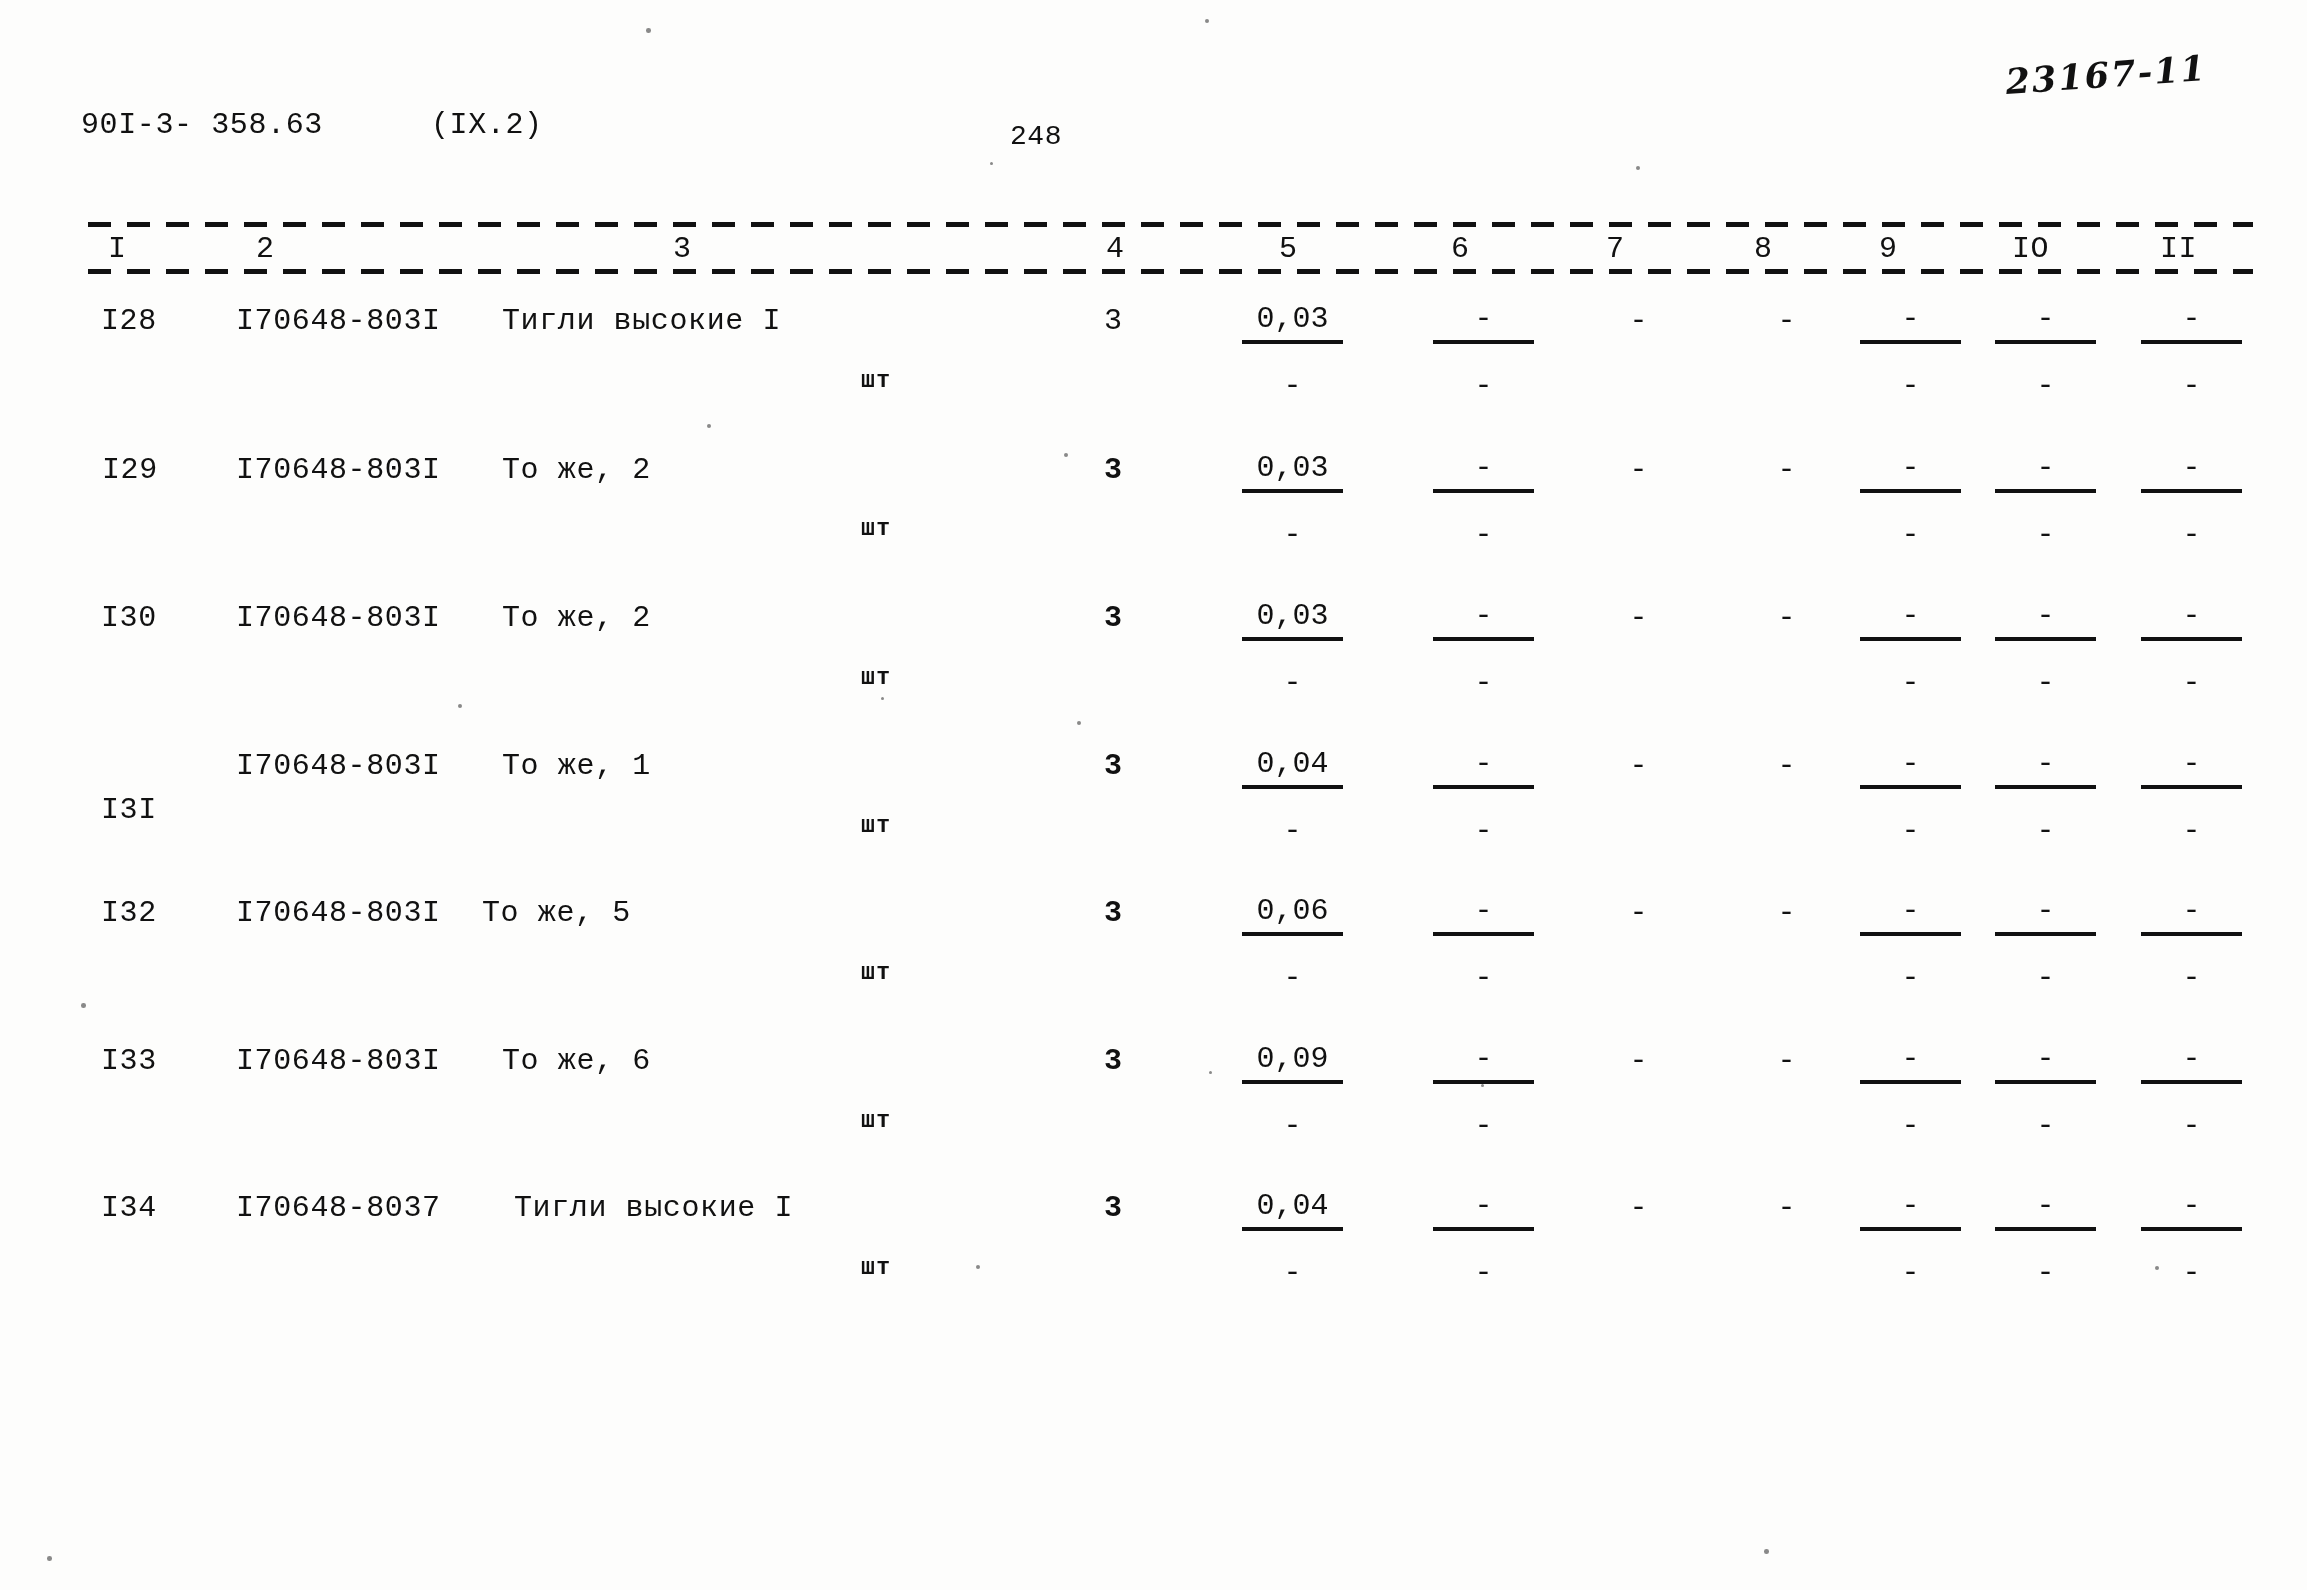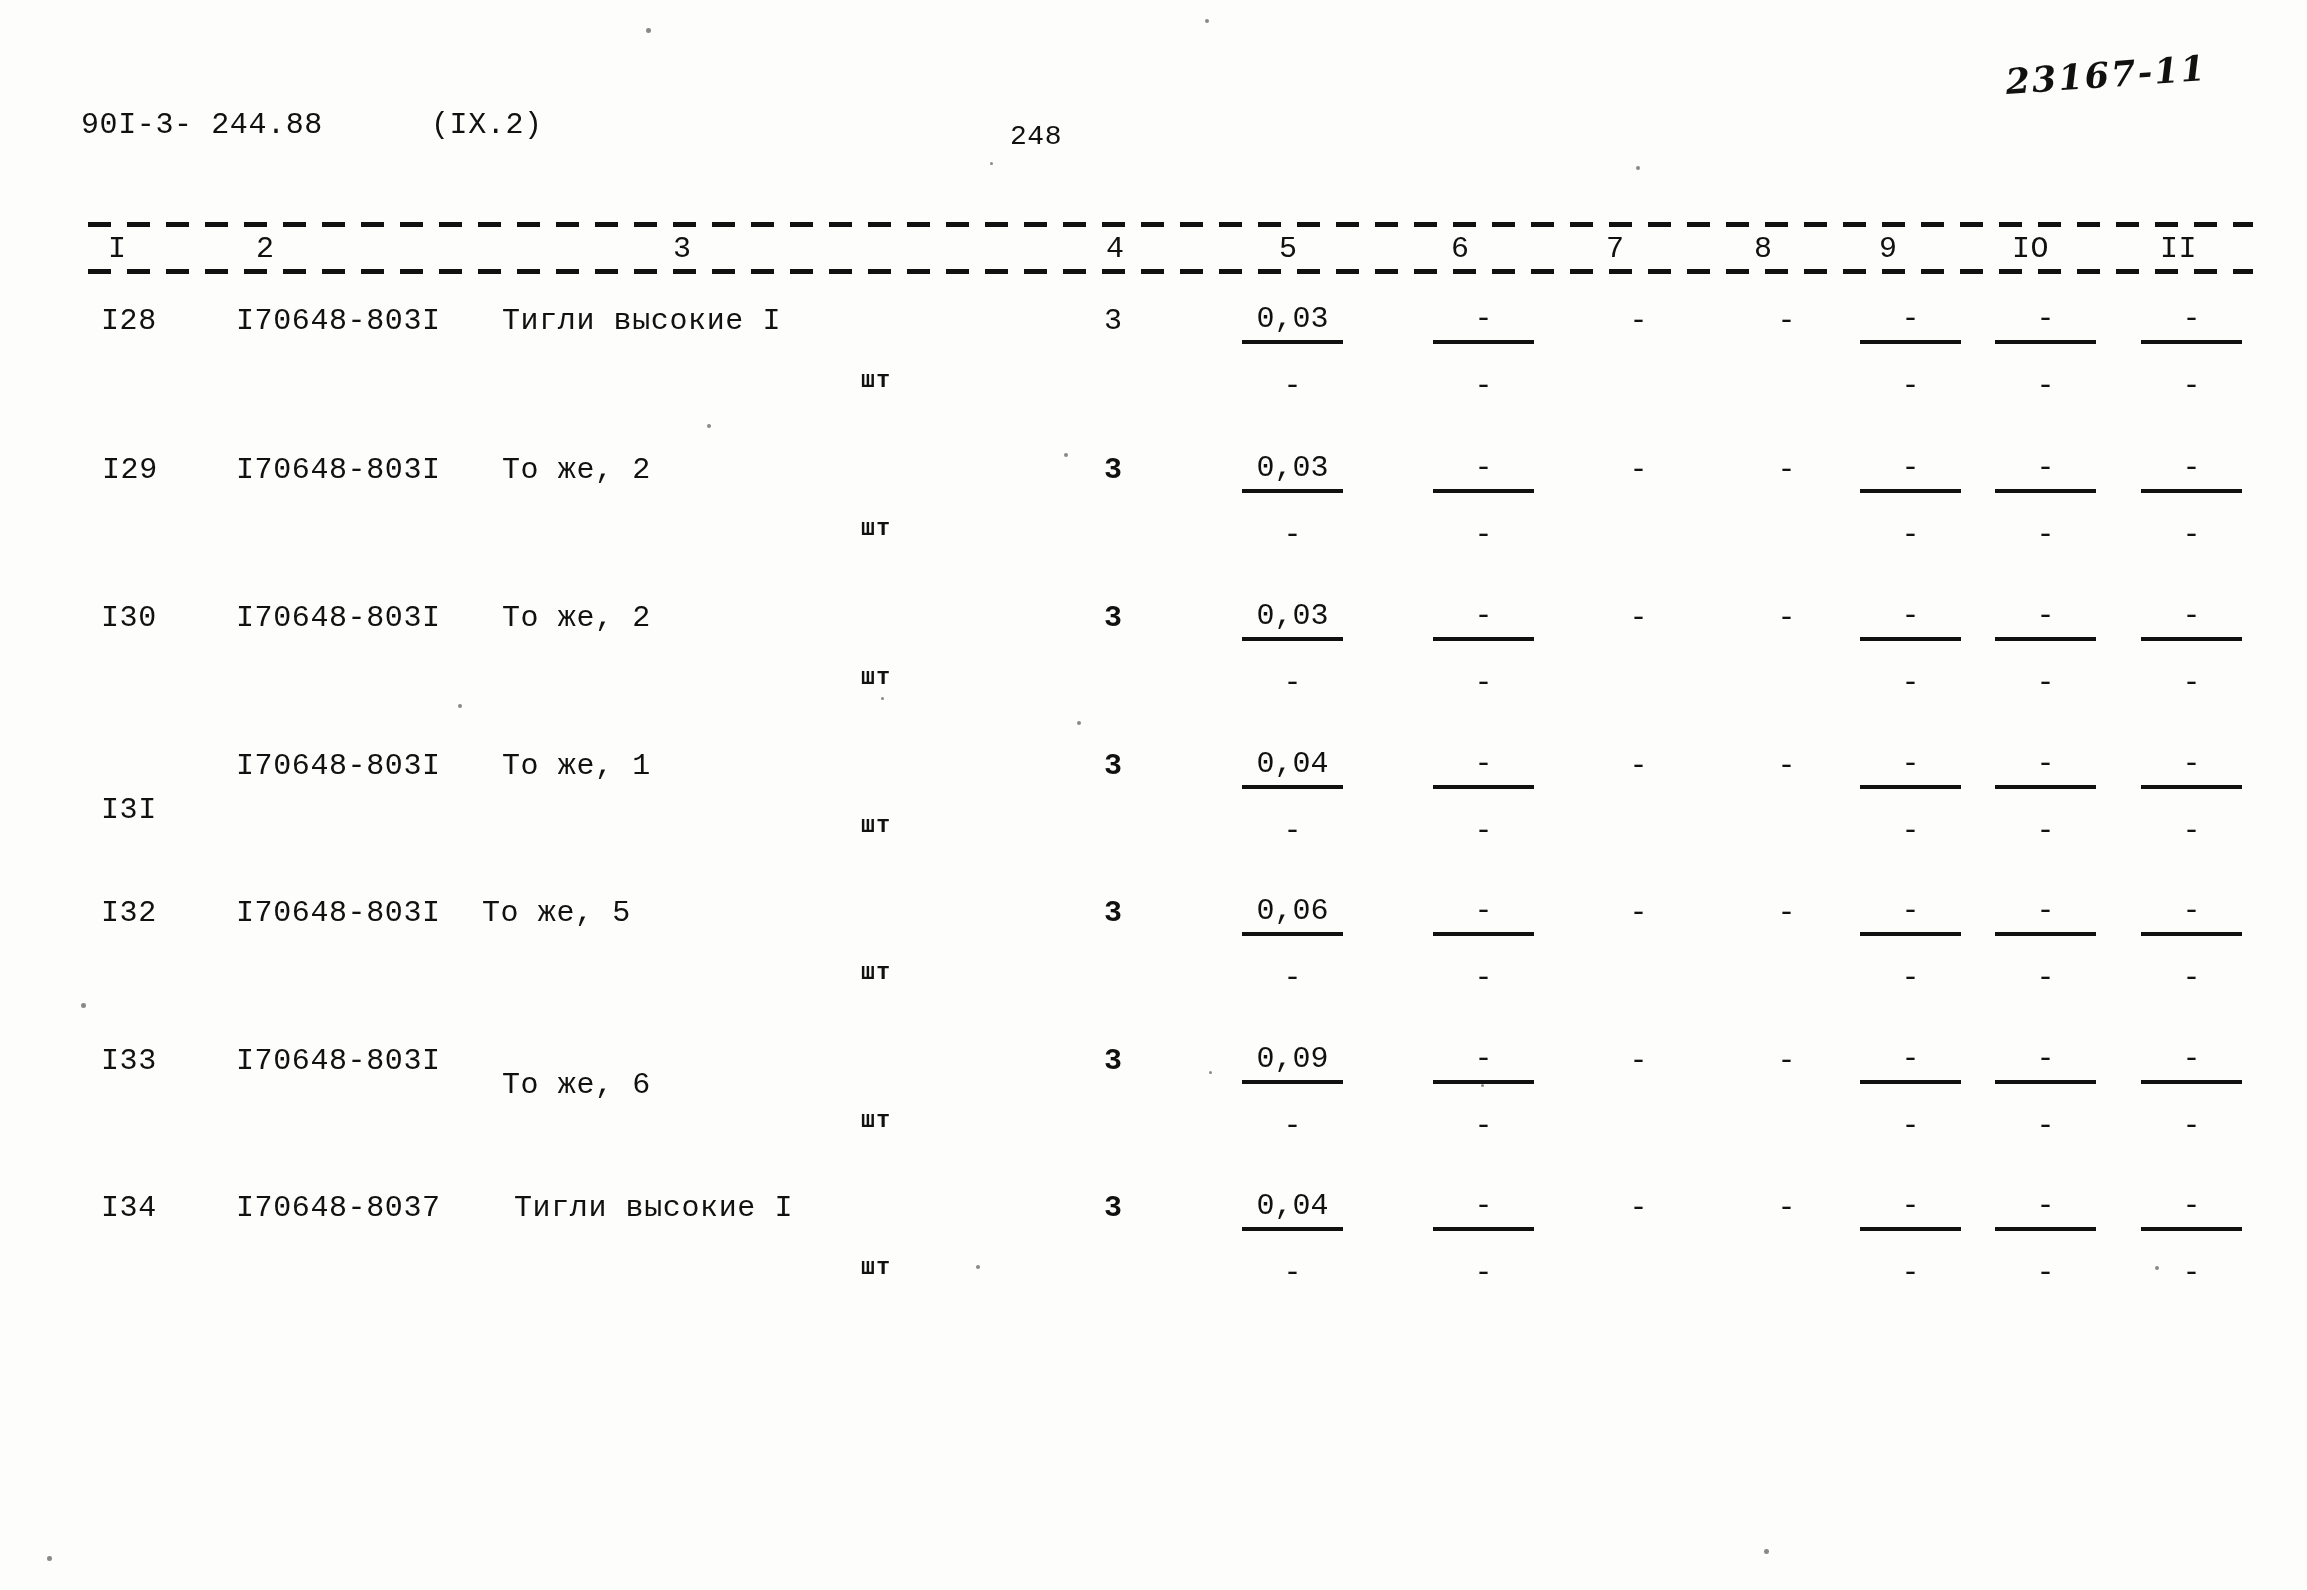--- a/index.html
+++ b/index.html
@@ -77,21 +77,21 @@
     font-size:30px;
     color:#111;
     text-align:center;
   }
 </style>
 </head>
 <body>
 
 <div id="page">
 
-  <div class="typed t-head" style="left:81px;top:108px;">90I-3- 244.88</div>
+  <div class="typed t-head" style="left:81px;top:108px;">90I-3- 358.63</div>
 
   <div class="typed t-head" style="left:431px;top:108px;">(IX.2)</div>
 
   <div class="typed t-pageno" style="left:1010px;top:121px;">248</div>
 
   <div class="handwriting" style="left:2007px;top:61px;">23167-11</div>
 
   <div class="dashrule" style="left:88px;top:222px;width:2165px;"></div>
   <div class="dashrule" style="left:88px;top:269px;width:2165px;"></div>
 
@@ -263,21 +263,21 @@
        </div>
       <div class="frac" style="left:2141px;top:896px;width:101px;">
          <span class="num">-</span>
          <span class="bar"></span>
          <span class="den">-</span>
        </div>
       <div class="singledash" style="left:1588px;top:896px;width:101px;">-</div>
       <div class="singledash" style="left:1736px;top:896px;width:101px;">-</div>
       <div class="typed t-cell" style="left:101px;top:1044px;">I33</div>
       <div class="typed t-cell" style="left:236px;top:1044px;">I70648-803I</div>
-      <div class="typed t-cell" style="left:502px;top:1044px;margin-top:24px;">То же, 6</div>
+      <div class="typed t-cell" style="left:502px;top:1044px;">То же, 6</div>
       <div class="typed t-unit" style="left:861px;top:1108px;">шт</div>
       <div class="typed t-cell bold" style="left:1104px;top:1044px;">3</div>
       <div class="frac" style="left:1242px;top:1044px;width:101px;">
          <span class="num">0,09</span>
          <span class="bar"></span>
          <span class="den">-</span>
        </div>
       <div class="frac" style="left:1433px;top:1044px;width:101px;">
          <span class="num">-</span>
          <span class="bar"></span>

